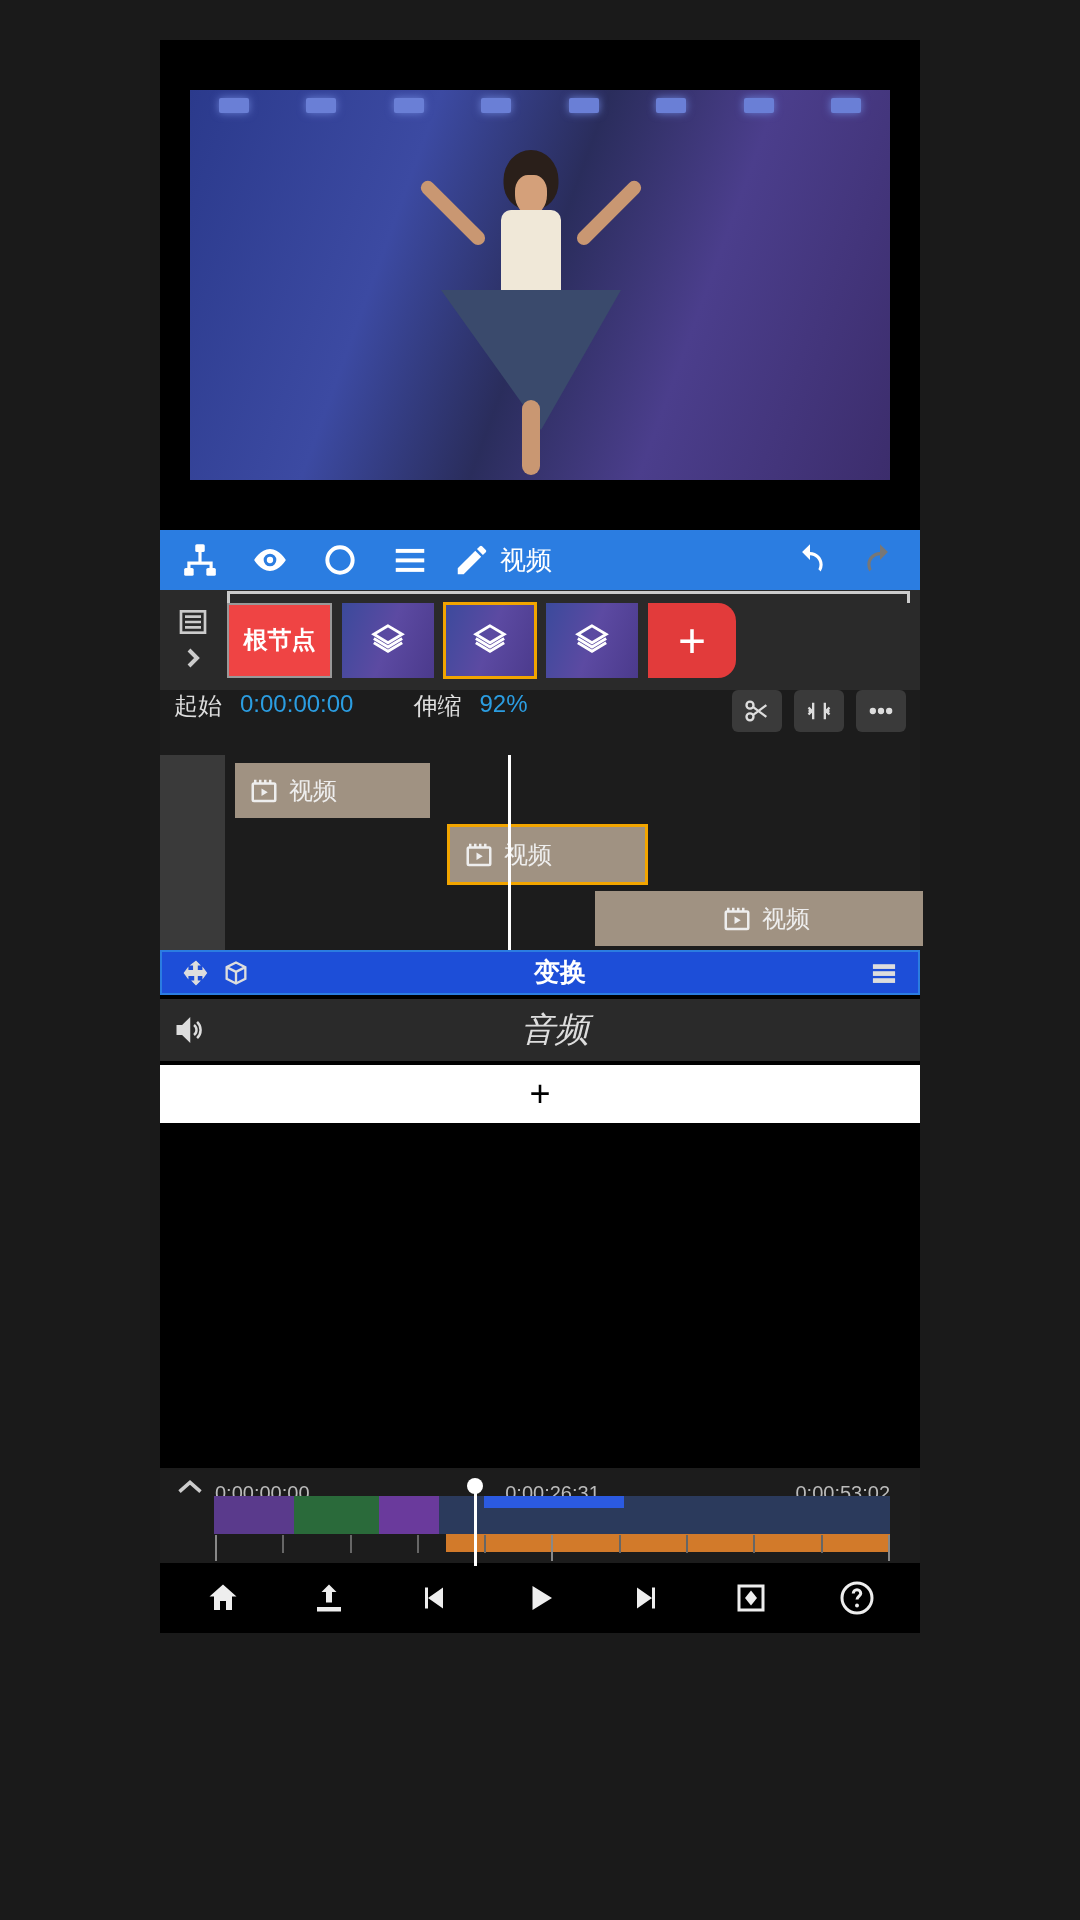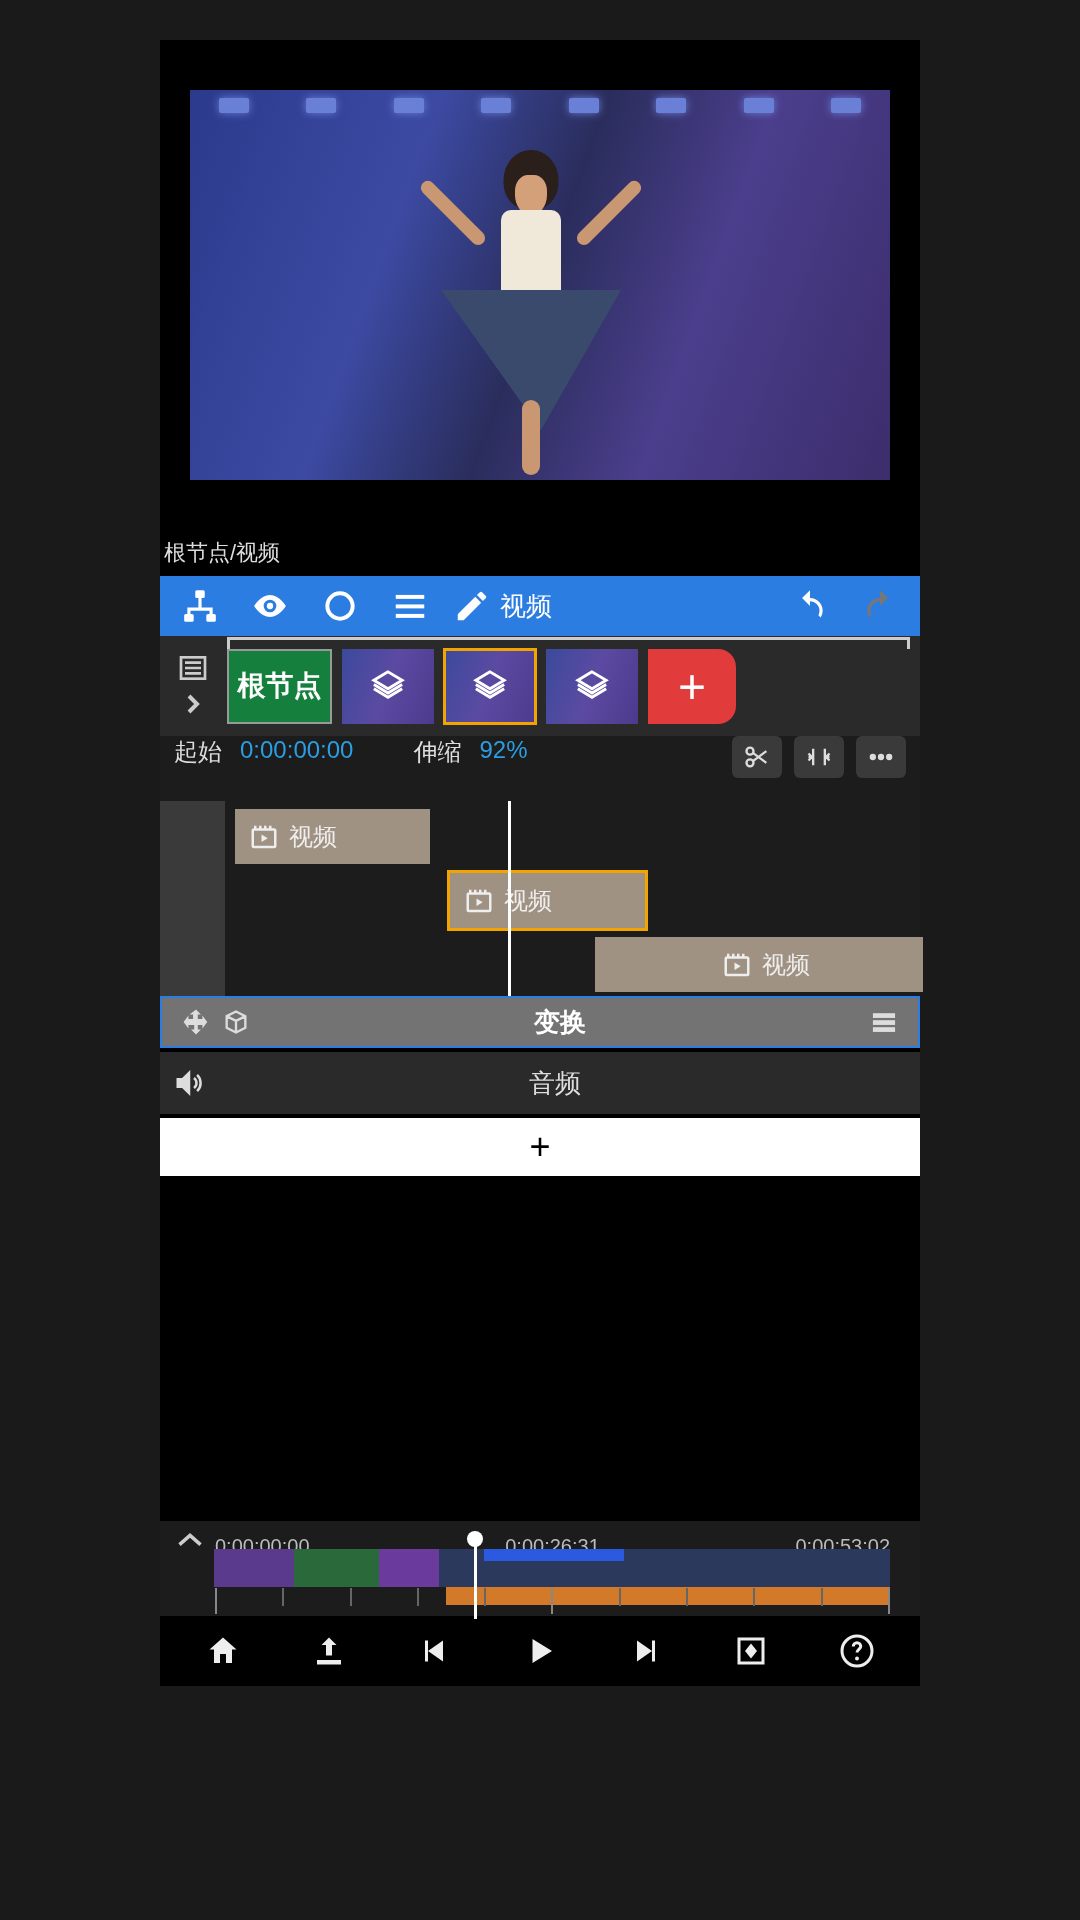--- a/index.html
+++ b/index.html
@@ -37,48 +37,48 @@
 .tb-text { color: #fff; font-size: 26px; margin-left: -4px; }
 .tb-spacer { flex: 1; }
 .strip-row { display: flex; align-items: stretch; background: #2a2a2a; height: 100px; padding: 4px 0; }
 .strip-side { width: 65px; display: flex; flex-direction: column; align-items: center; justify-content: center; gap: 4px; }
 .strip-side svg { width: 32px; height: 32px; fill: #ccc; }
 .strip-content { flex: 1; display: flex; align-items: center; gap: 10px; padding-left: 2px; position: relative; }
 .strip-ruler { position: absolute; top: -3px; left: 2px; right: 10px; height: 3px; background: #ccc; }
 .strip-ruler::before, .strip-ruler::after { content: ""; position: absolute; top: 0; width: 3px; height: 12px; background: #ccc; }
 .strip-ruler::before { left: 0; }
 .strip-ruler::after { right: 0; }
-.root-node { width: 105px; height: 75px; background: #15803d; border: 2px solid #999; display: flex; align-items: center; justify-content: center; font-size: 28px; font-weight: bold; color: #fff; }
+.root-node { width: 105px; height: 75px; background: #ef4444; border: 2px solid #999; display: flex; align-items: center; justify-content: center; font-size: 24px; font-weight: bold; color: #fff; }
 .clip-thumb { width: 92px; height: 75px; background: linear-gradient(110deg, #3b4a9c 0%, #5c4aa2 50%, #4b3a8c 100%); position: relative; }
 .clip-thumb.selected { outline: 3px solid #f2a500; outline-offset: -2px; }
 .clip-icon-overlay { position: absolute; inset: 0; display: flex; align-items: center; justify-content: center; }
 .clip-icon-overlay svg { width: 34px; height: 34px; fill: rgba(255,255,255,0.85); }
 .add-clip { width: 88px; height: 75px; background: #e23b3b; border-radius: 0 18px 18px 0; display: flex; align-items: center; justify-content: center; color: #fff; font-size: 48px; font-weight: 300; }
 .dark-toolbar { height: 65px; background: #1c1c1c; display: flex; align-items: flex-start; padding: 0 14px; }
 .dt-label { font-size: 24px; color: #ddd; }
 .dt-value { font-size: 24px; color: #2b9de1; margin-left: 18px; }
 .dt-spacer { flex: 1; }
 .dt-btn { width: 50px; height: 42px; background: #3a3a3a; border-radius: 6px; margin-left: 12px; display: flex; align-items: center; justify-content: center; }
 .dt-btn svg { width: 28px; height: 28px; fill: #ddd; stroke: #ddd; }
 .timeline-area { background: #1c1c1c; position: relative; height: 195px; }
 .timeline-track { position: absolute; height: 55px; background: #a09282; display: flex; align-items: center; padding-left: 14px; gap: 10px; }
 .track1 { top: 8px; left: 75px; width: 195px; }
 .track2 { top: 72px; left: 290px; width: 195px; outline: 3px solid #f2a500; }
 .track3 { top: 136px; left: 435px; width: 328px; justify-content: center; }
 .timeline-track svg { width: 30px; height: 30px; fill: #eee; flex: none; }
 .track-label { font-size: 24px; color: #eee; }
 .timeline-spacer-left { position: absolute; top: 0; left: 0; width: 65px; height: 100%; background: #3a3a3a; }
 .playhead { position: absolute; top: 0; left: 348px; width: 3px; height: 100%; background: #fff; z-index: 5; }
-.transform-bar { height: 52px; background: #737373; border: 2px solid #2b7de1; display: flex; align-items: center; padding: 2px 14px; }
+.transform-bar { height: 45px; background: #1d4ed8; border: 2px solid #2b7de1; display: flex; align-items: center; padding: 2px 14px; }
 .tf-icon { width: 40px; display: flex; align-items: center; justify-content: center; }
 .tf-icon svg { width: 28px; height: 28px; fill: #ddd; stroke: #ddd; }
 .tf-title { flex: 1; text-align: center; font-size: 26px; font-weight: bold; color: #fff; }
 .audio-bar { height: 62px; background: #2a2a2a; display: flex; align-items: center; padding: 0 14px; margin-top: 4px; }
 .audio-bar svg { width: 30px; height: 30px; fill: #ddd; }
-.audio-title { flex: 1; text-align: center; font-size: 26px; color: #ddd; }
+.audio-title { flex: 1; text-align: center; font-size: 34px; color: #ddd; font-style: italic; }
 .plus-bar { height: 58px; background: #fff; display: flex; align-items: center; justify-content: center; font-size: 36px; color: #000; margin-top: 4px; }
 .black-spacer { height: 345px; background: #000; }
 .mini-timeline { height: 95px; background: #1c1c1c; position: relative; padding: 0 30px; display: flex; align-items: center; }
 .mini-expand { position: absolute; left: 10px; top: 4px; width: 40px; height: 30px; display: flex; align-items: center; justify-content: center; }
 .mini-expand svg { width: 28px; height: 18px; fill: #ccc; }
 .mini-tracks { flex: 1; position: relative; height: 60px; margin-left: 24px; }
 .mini-bg { position: absolute; top: 10px; left: 0; right: 0; height: 38px; background: #2b3a5c; }
 .mini-seg { position: absolute; top: 10px; height: 38px; }
 .seg-purple1 { left: 0; width: 80px; background: #5a3a8c; }
 .seg-green { left: 80px; width: 85px; background: #2a6a3a; }
@@ -121,21 +121,20 @@
             <div class="dancer-head"></div>
             <div class="dancer-face"></div>
             <div class="dancer-body"></div>
             <div class="dancer-skirt"></div>
             <div class="dancer-leg"></div>
           </div>
         </div>
       </div>
     </div>
 
-    <div class="breadcrumb">根节点/视频</div>
 
     <div class="blue-toolbar">
       <div class="tb-icon">
         <svg viewBox="0 0 24 24">
             <rect x="9" y="2" width="6" height="5" rx="1"></rect>
             <rect x="2" y="17" width="6" height="5" rx="1"></rect>
             <rect x="16" y="17" width="6" height="5" rx="1"></rect>
             <path d="M12 7v5M5 17v-3h14v3M12 12v2" stroke="#fff" stroke-width="2" fill="none"></path>
           </svg>
       </div>

